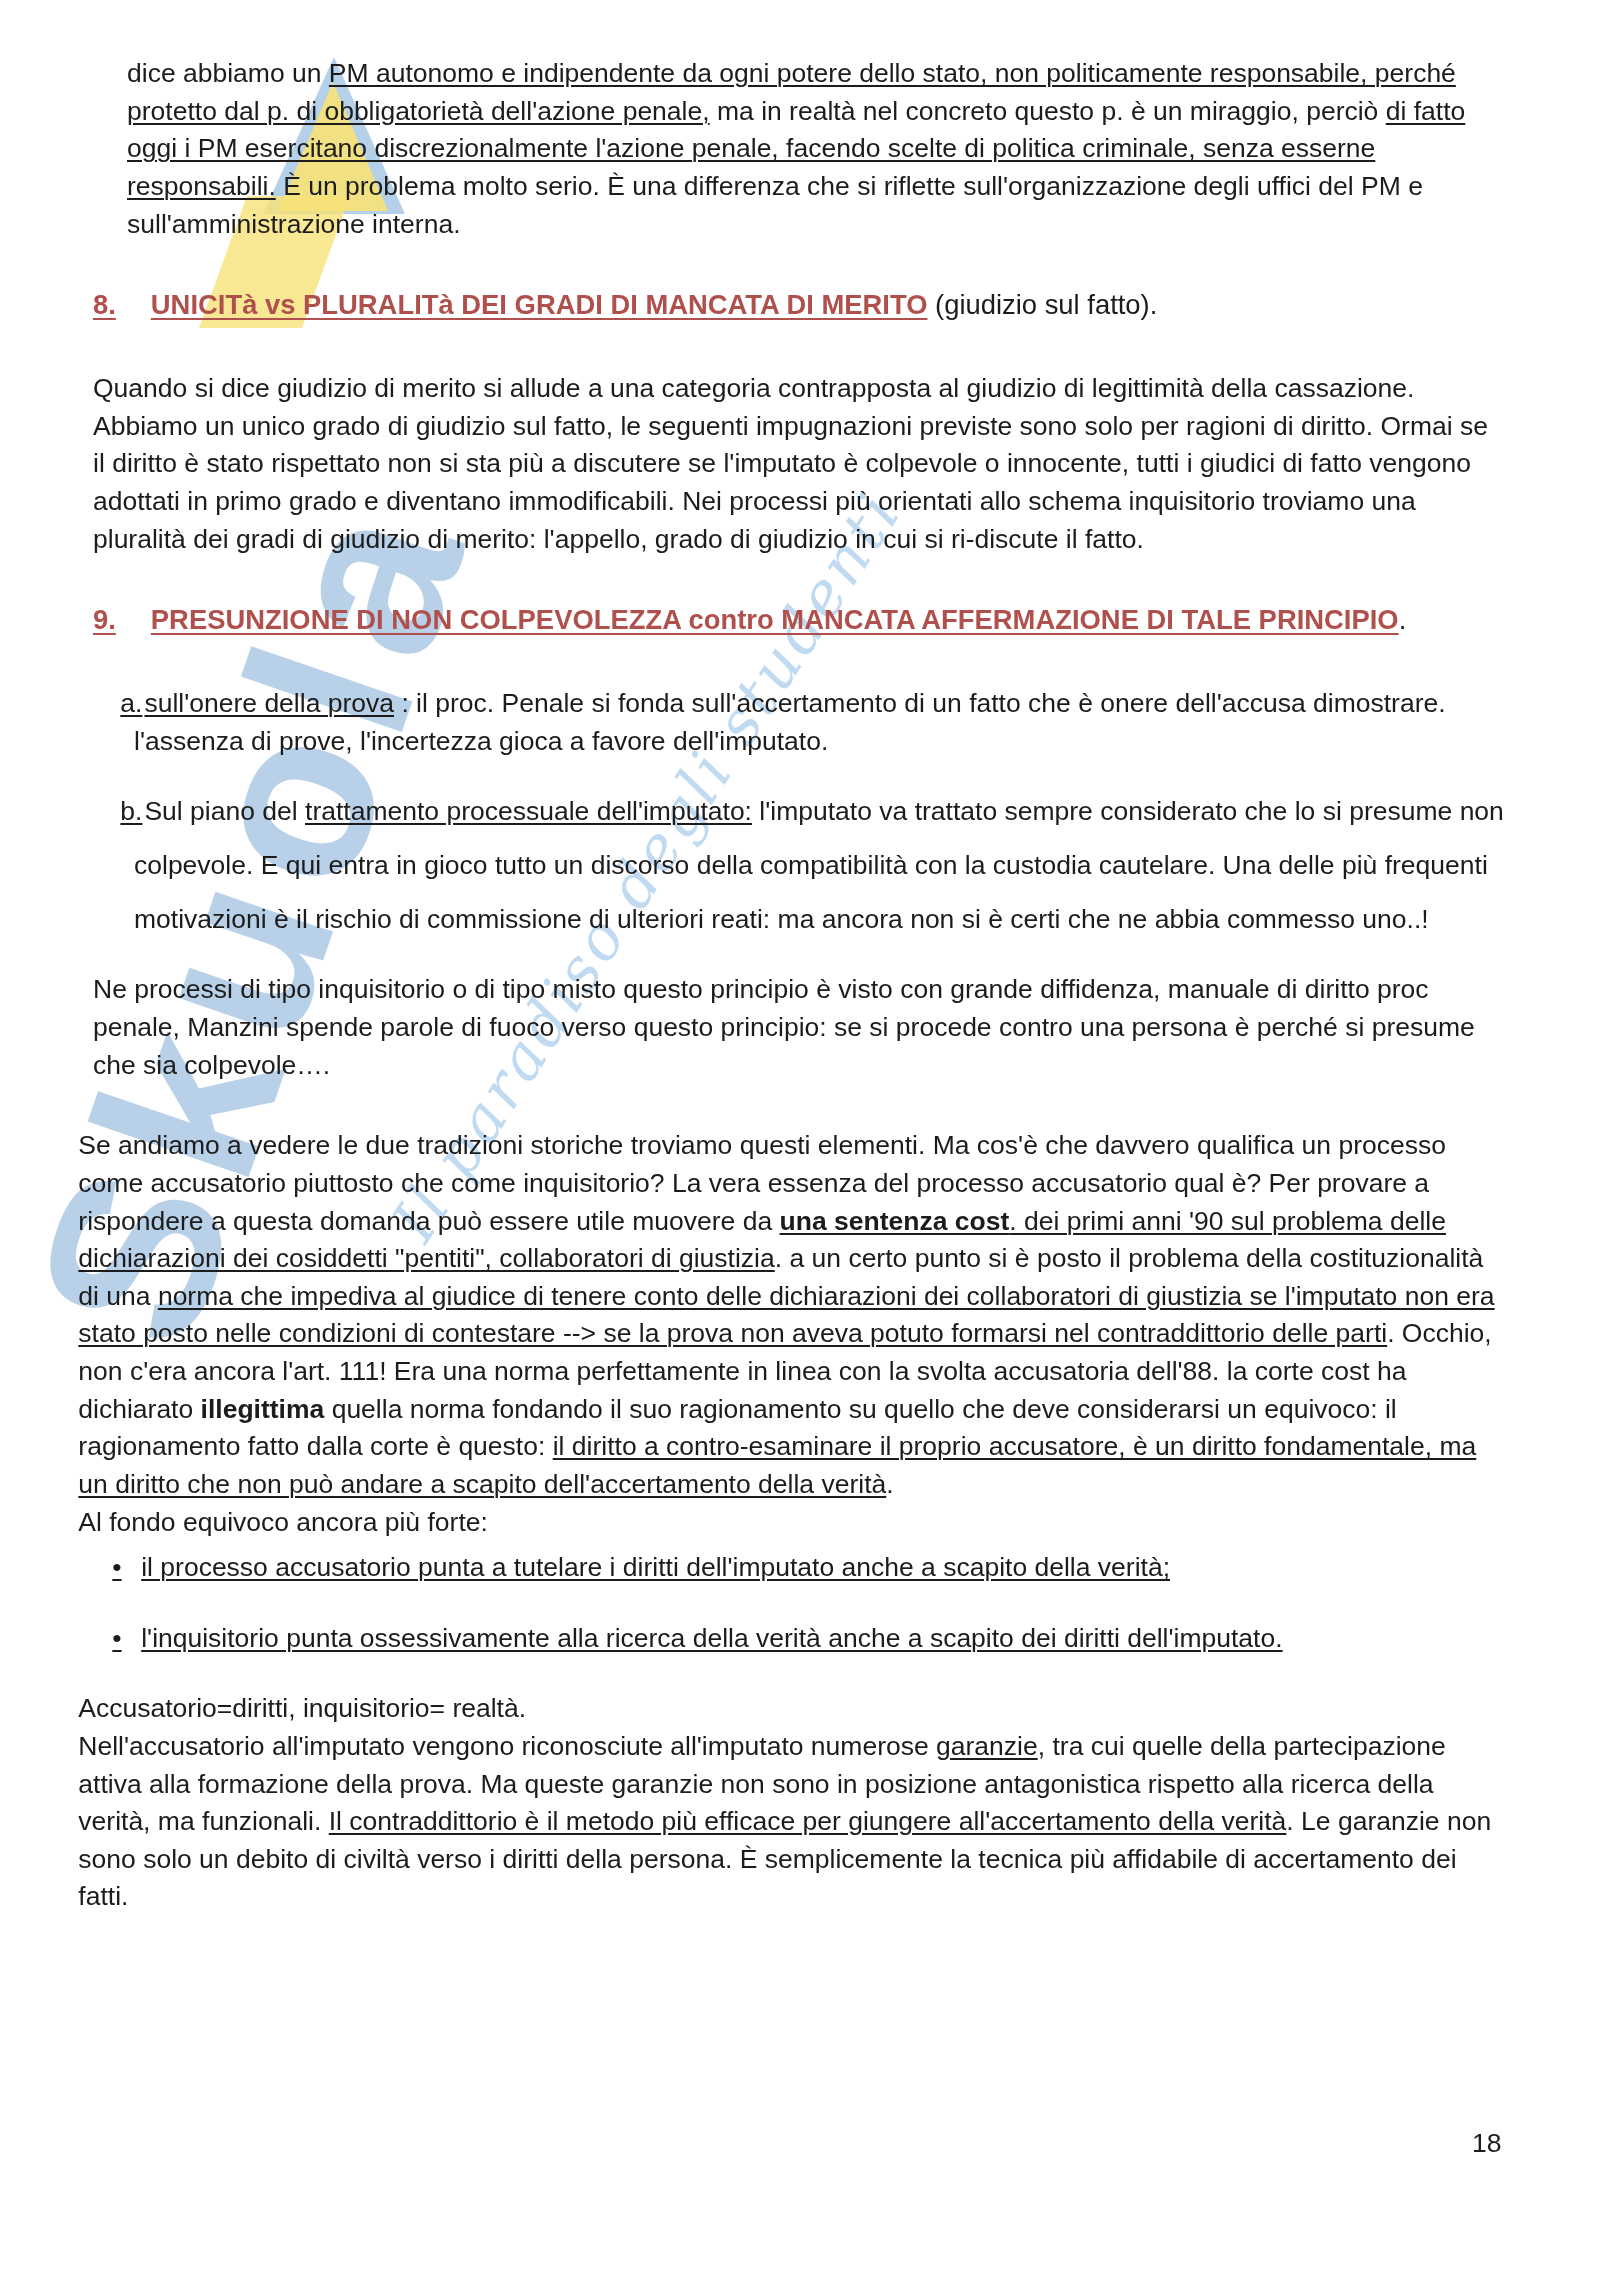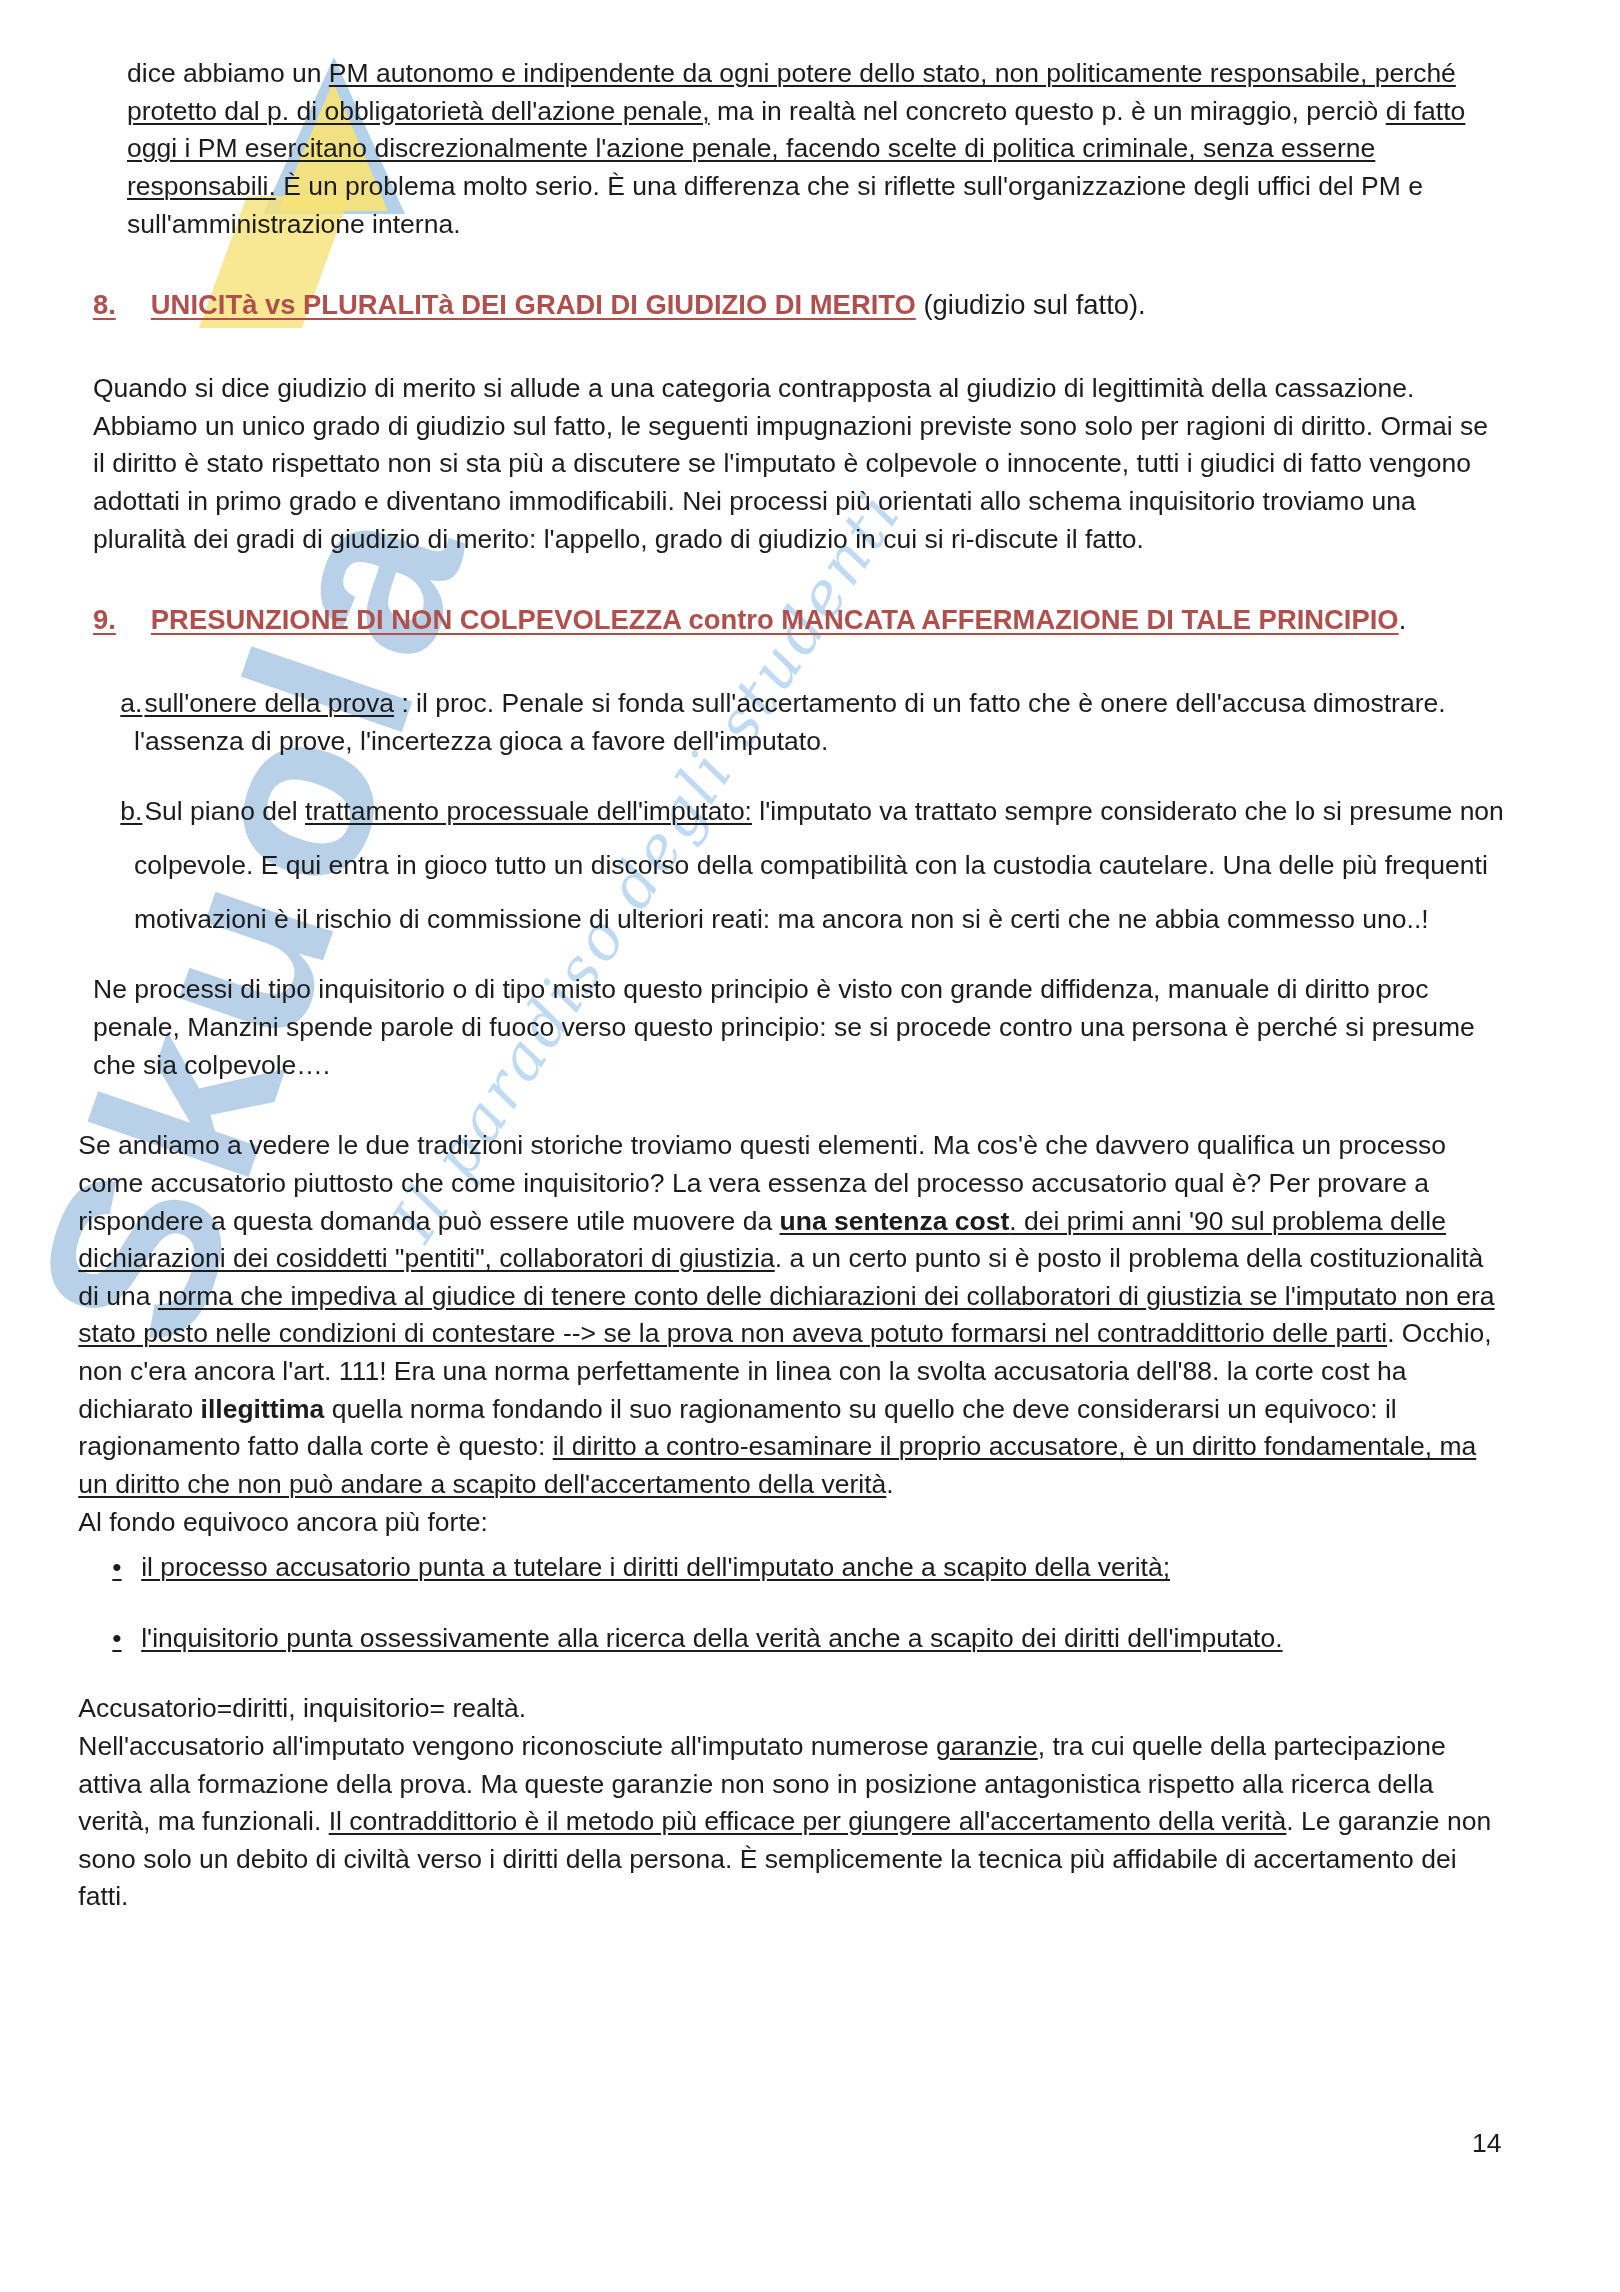--- a/index.html
+++ b/index.html
@@ -53,30 +53,30 @@
   <div class="wm">
     <div class="wm-tri-blue"></div>
     <div class="wm-tri-yellow"></div>
     <div class="wm-band"></div>
     <div class="wm-logo">Skuola</div>
     <div class="wm-script">Il paradiso degli studenti</div>
   </div>
 
   <div class="content">
       <div class="block para indent1"><span>dice abbiamo un </span><span class="u">PM autonomo e indipendente da ogni potere dello stato, non politicamente responsabile, perché protetto dal p. di obbligatorietà dell'azione penale,</span><span> ma in realtà nel concreto questo p. è un miraggio, perciò </span><span class="u">di fatto oggi i PM esercitano discrezionalmente l'azione penale, facendo scelte di politica criminale, senza esserne responsabili.</span><span> È un problema molto serio. È una differenza che si riflette sull'organizzazione degli uffici del PM e sull'amministrazione interna.</span></div>
-      <div class="block heading"><span class="hnum">8.</span><span class="hd">UNICITà vs PLURALITà DEI GRADI DI GIUDIZIO DI MERITO</span><span> (giudizio sul fatto).</span></div>
+      <div class="block heading"><span class="hnum">8.</span><span class="hd">UNICITà vs PLURALITà DEI GRADI DI MANCATA DI MERITO</span><span> (giudizio sul fatto).</span></div>
       <div class="block para mb44"><span>Quando si dice giudizio di merito si allude a una categoria contrapposta al giudizio di legittimità della cassazione. Abbiamo un unico grado di giudizio sul fatto, le seguenti impugnazioni previste sono solo per ragioni di diritto. Ormai se il diritto è stato rispettato non si sta più a discutere se l'imputato è colpevole o innocente, tutti i giudici di fatto vengono adottati in primo grado e diventano immodificabili. Nei processi più orientati allo schema inquisitorio troviamo una pluralità dei gradi di giudizio di merito: l'appello, grado di giudizio in cui si ri-discute il fatto.</span></div>
       <div class="block heading"><span class="hnum">9.</span><span class="hd">PRESUNZIONE DI NON COLPEVOLEZZA contro MANCATA AFFERMAZIONE DI TALE PRINCIPIO</span><span>.</span></div>
       <div class="block alpha"><span class="amark u">a.</span><span class="u">sull'onere della prova</span><span> : il proc. Penale si fonda sull'accertamento di un fatto che è onere dell'accusa dimostrare. l'assenza di prove, l'incertezza gioca a favore dell'imputato.</span></div>
       <div class="block alpha tall"><span class="amark u">b.</span><span>Sul piano del </span><span class="u">trattamento processuale dell'imputato:</span><span> l'imputato va trattato sempre considerato che lo si presume non colpevole. E qui entra in gioco tutto un discorso della compatibilità con la custodia cautelare. Una delle più frequenti motivazioni è il rischio di commissione di ulteriori reati: ma ancora non si è certi che ne abbia commesso uno..!</span></div>
       <div class="block para mb44"><span>Ne processi di tipo inquisitorio o di tipo misto questo principio è visto con grande diffidenza, manuale di diritto proc penale, Manzini spende parole di fuoco verso questo principio: se si procede contro una persona è perché si presume che sia colpevole….</span></div>
       <div class="block para wide tight"><span>Se andiamo a vedere le due tradizioni storiche troviamo questi elementi. Ma cos'è che davvero qualifica un processo come accusatorio piuttosto che come inquisitorio? La vera essenza del processo accusatorio qual è? Per provare a rispondere a questa domanda può essere utile muovere da </span><span class="u b">una sentenza cost</span><span class="u">. dei primi anni '90 sul problema delle dichiarazioni dei cosiddetti "pentiti", collaboratori di giustizia</span><span>. a un certo punto si è posto il problema della costituzionalità di una </span><span class="u">norma che impediva al giudice di tenere conto delle dichiarazioni dei collaboratori di giustizia se l'imputato non era stato posto nelle condizioni di contestare --&gt; se la prova non aveva potuto formarsi nel contraddittorio delle parti</span><span>. Occhio, non c'era ancora l'art. 111! Era una norma perfettamente in linea con la svolta accusatoria dell'88. la corte cost ha dichiarato </span><span class="b">illegittima</span><span> quella norma fondando il suo ragionamento su quello che deve considerarsi un equivoco: il ragionamento fatto dalla corte è questo: </span><span class="u">il diritto a contro-esaminare il proprio accusatore, è un diritto fondamentale, ma un diritto che non può andare a scapito dell'accertamento della verità</span><span>.</span></div>
       <div class="block para wide after-small"><span>Al fondo equivoco ancora più forte:</span></div>
       <div class="block bullet"><span class="bmark u">•</span><span class="u">il processo accusatorio punta a tutelare i diritti dell'imputato anche a scapito della verità;</span></div>
       <div class="block bullet"><span class="bmark u">•</span><span class="u">l'inquisitorio punta ossessivamente alla ricerca della verità anche a scapito dei diritti dell'imputato.</span></div>
       <div class="block para wide tight"><span>Accusatorio=diritti, inquisitorio= realtà.</span></div>
       <div class="block para wide tight"><span>Nell'accusatorio all'imputato vengono riconosciute all'imputato numerose </span><span class="u">garanzie</span><span>, tra cui quelle della partecipazione attiva alla formazione della prova. Ma queste garanzie non sono in posizione antagonistica rispetto alla ricerca della verità, ma funzionali. </span><span class="u">Il contraddittorio è il metodo più efficace per giungere all'accertamento della verità</span><span>. Le garanzie non sono solo un debito di civiltà verso i diritti della persona. È semplicemente la tecnica più affidabile di accertamento dei fatti.</span></div>
     </div>
 
-  <div class="page-number">14</div>
+  <div class="page-number">18</div>
 
 </div>
 
 
 </body></html>

